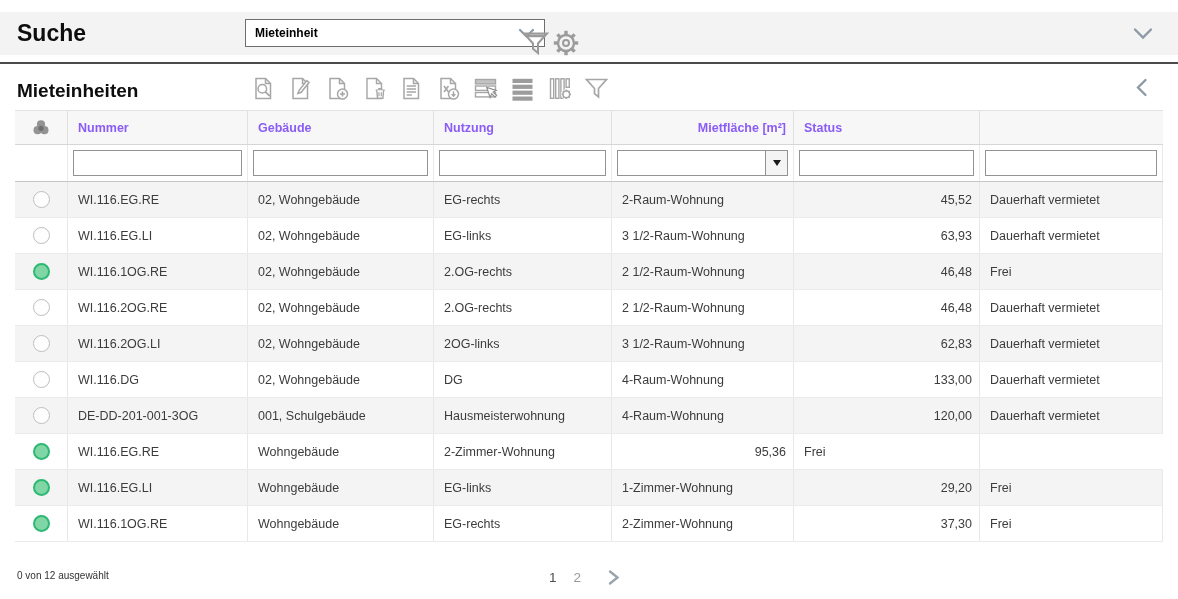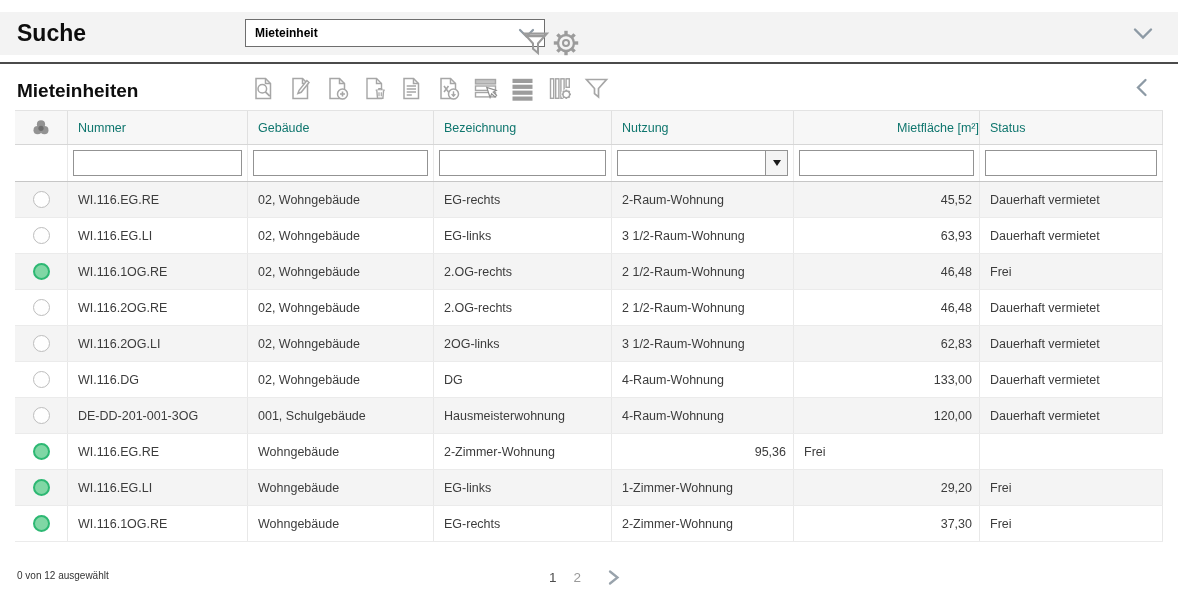--- a/index.html
+++ b/index.html
@@ -21,24 +21,24 @@
   
   .section-title { position:absolute; left:17px; top:80px; font-size:19px; font-weight:bold; color:#0d0d0d; }
   .toolbar { position:absolute; left:248px; top:73px; display:flex; gap:7px; }
   .tbtn { width:30px; height:30px; display:flex; align-items:center; justify-content:center; cursor:pointer; }
   .section-collapse { position:absolute; right:30px; top:78px; cursor:pointer; display:flex; }
 
   
   .grid { position:absolute; left:15px; top:110px; width:1148px; }
   .row { display:grid; grid-template-columns:53px 180px 186px 178px 182px 186px 183px; }
   .hrow { height:35px; background:#f7f7f7; border-top:1px solid #e3e3e3; border-bottom:1px solid #d6d6d6; }
-  .hcell { font-size:12.5px; font-weight:normal; color:#0f766e; display:flex; align-items:center;
+  .hcell { font-size:12.5px; font-weight:bold; color:#8b5cf6; display:flex; align-items:center;
     padding-left:10px; border-right:1px solid #e0e0e0; cursor:pointer; white-space:nowrap; overflow:hidden; }
   .hcell.sel { justify-content:center; padding-left:0; cursor:default; }
-  .hcell.num { justify-content:flex-end; }
+  .hcell.num { justify-content:flex-end; padding-right:7px; }
   .frow { height:37px; background:#fff; border-bottom:1px solid #c6c6c6; }
   .fcell { display:flex; align-items:center; padding:0 5px; border-right:1px solid #eaeaea; }
   .fcell input { width:100%; height:26px; border:1px solid #939393; padding:0 5px;
     font-family:"Liberation Sans", sans-serif; font-size:12px; color:#222; background:#fff; }
   .fcell.combo input { border-right:none; }
   .drop-btn { width:23px; height:26px; flex:0 0 23px; border:1px solid #939393; background:#f4f4f4;
     display:flex; align-items:center; justify-content:center; cursor:pointer; }
   .drop-btn .tri { width:0; height:0; border-left:4.5px solid transparent; border-right:4.5px solid transparent;
     border-top:6px solid #1a1a1a; }
 
@@ -216,21 +216,20 @@
     <div class="hcell sel">
       <svg width="18" height="17" viewBox="0 0 18 17">
         <circle cx="9" cy="5.3" r="4.1" fill="#939393"></circle>
         <circle cx="5.6" cy="11.2" r="4.1" fill="#939393"></circle>
         <circle cx="12.4" cy="11.2" r="4.1" fill="#939393"></circle>
         <circle cx="9" cy="9.3" r="2.6" fill="#6f6f6f"></circle>
       </svg>
     </div>
     <div class="hcell">Nummer</div>
     <div class="hcell">Gebäude</div>
-    <div class="hcell">Bezeichnung</div>
     <div class="hcell">Nutzung</div>
     <div class="hcell num">Mietfläche [m²]</div>
     <div class="hcell">Status</div>
   </div>
 
   <div class="row frow">
     <div class="fcell"></div>
     <div class="fcell">
         <input value="" style="">
       </div>

